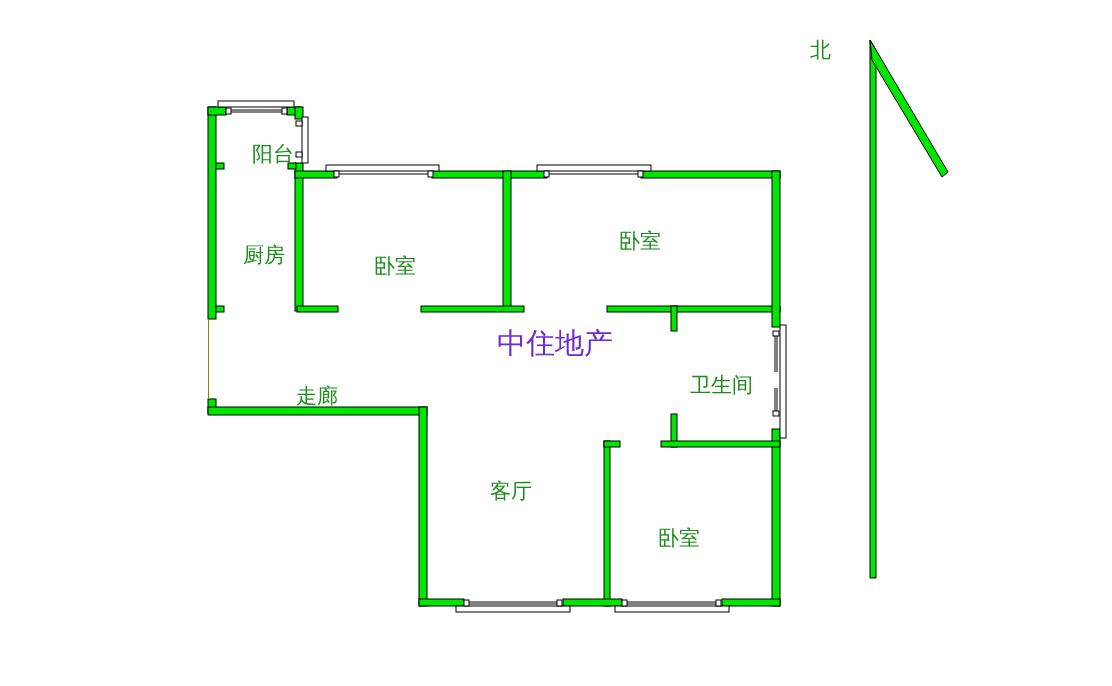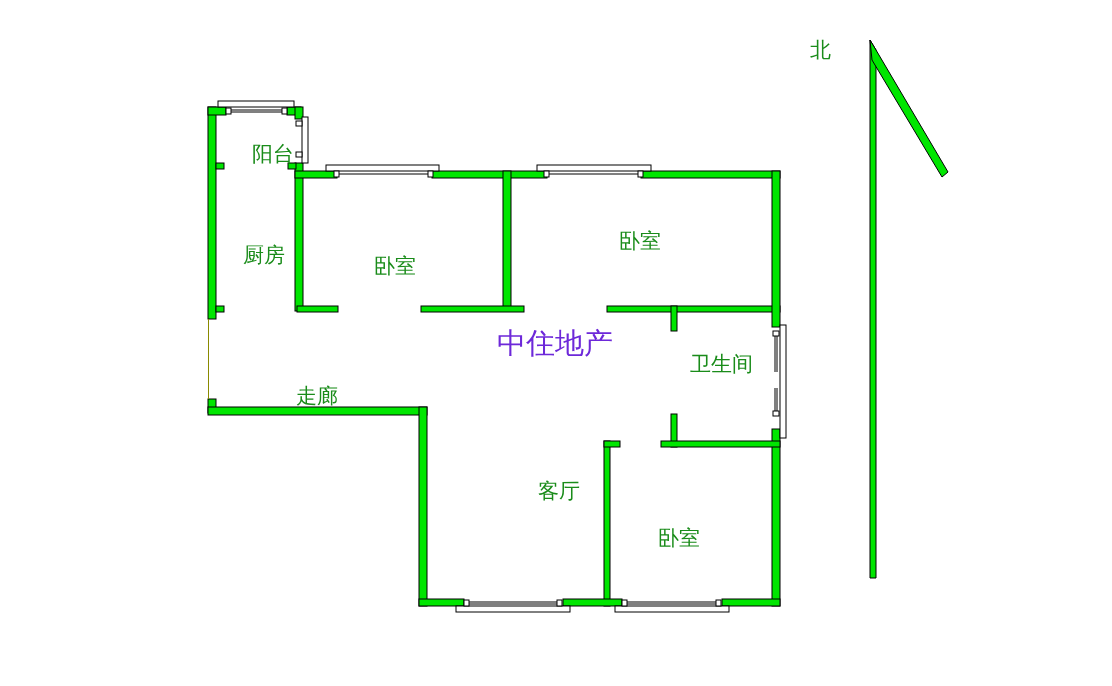--- a/index.html
+++ b/index.html
@@ -115,15 +115,15 @@
   </g>
 </svg>
 
 <span class="label" style="left:810px;top:40px;">北</span>
 <span class="label" style="left:252px;top:144px;">阳台</span>
 <span class="label" style="left:243px;top:245px;">厨房</span>
 <span class="label" style="left:374px;top:256px;">卧室</span>
 <span class="label" style="left:619px;top:231px;">卧室</span>
 <span class="label" style="left:296px;top:342px;margin-top:44px;">走廊</span>
 <span class="watermark" style="left:497px;top:329px;">中住地产</span>
-<span class="label" style="left:690px;top:354px;">卫生间</span>
-<span class="label" style="left:490px;top:481px;margin-left:48px;">客厅</span>
+<span class="label" style="left:690px;top:375px;">卫生间</span>
+<span class="label" style="left:490px;top:481px;">客厅</span>
 <span class="label" style="left:658px;top:528px;">卧室</span>
 
 </body></html>

